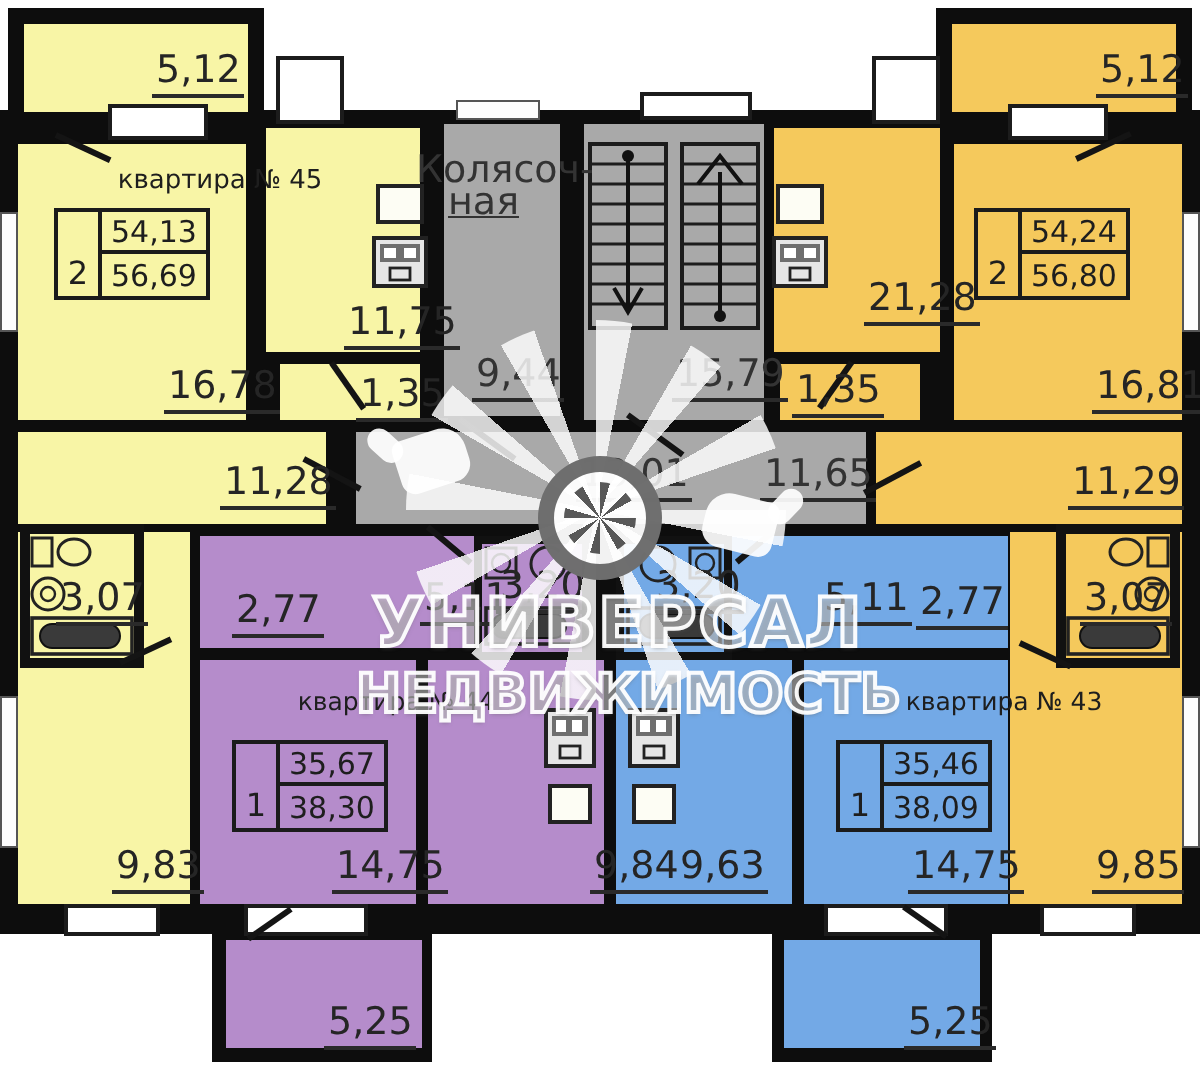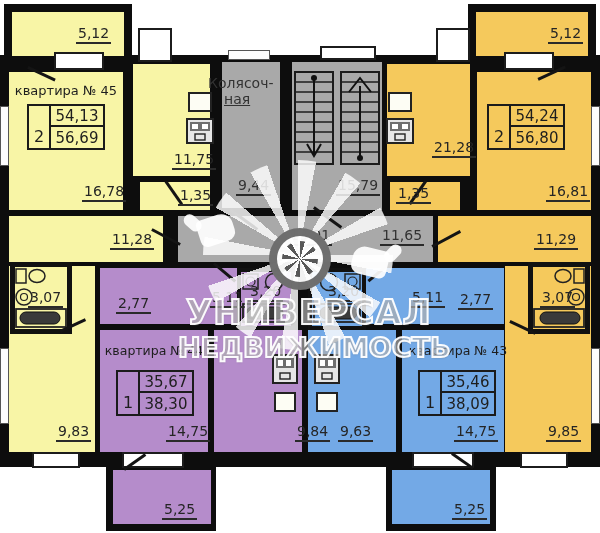--- a/index.html
+++ b/index.html
@@ -6,23 +6,23 @@
   #plan{position:relative;width:600px;height:533px;background:#ffffff;overflow:hidden;
         font-family:"DejaVu Sans",sans-serif;}
   .wall{position:absolute;background:#0d0d0d;z-index:0;}
   .room{position:absolute;z-index:1;}
   .c-y{background:#f8f5a6;}   
   .c-g{background:#f5c95c;}   
   .c-p{background:#b58ccb;}   
   .c-b{background:#73a9e6;}   
   .c-gr{background:#a9a9a9;}  
   .box{position:absolute;z-index:2;border:5px solid #111;box-sizing:border-box;}
-  .lb{position:absolute;z-index:3;font-size:14px;color:#252525;white-space:nowrap;line-height:1.05;}
+  .lb{position:absolute;z-index:3;font-size:19px;color:#252525;white-space:nowrap;line-height:1.05;}
   .u{border-bottom:2px solid #2a2a2a;padding:0 2px 1px 2px;}
-  .title{font-size:13px;color:#1e1e1e;text-align:center;}
+  .title{font-size:13px;color:#1e1e1e;text-align:center;padding-left:44px;}
   .atable{position:absolute;z-index:3;display:grid;grid-template-columns:22px 52px;
           grid-template-rows:21px 21px;border:2px solid #1b1b1b;}
   .atable .cnum{grid-row:1/3;border-right:2px solid #1b1b1b;display:flex;align-items:flex-end;
           justify-content:center;font-size:16px;color:#1e1e1e;padding-bottom:2px;}
   .atable .arow{display:flex;align-items:center;justify-content:center;font-size:15px;color:#1e1e1e;}
   .atable .a1{border-bottom:2px solid #1b1b1b;}
   .win{position:absolute;background:#fff;border:2px solid #1c1c1c;box-sizing:border-box;z-index:2;}
   .winthin{position:absolute;background:#fdfdfd;border:1px solid #555;box-sizing:border-box;z-index:2;}
   .door{position:absolute;height:2.5px;background:#141414;transform-origin:left center;z-index:2;}
   .icon{position:absolute;z-index:2;}

